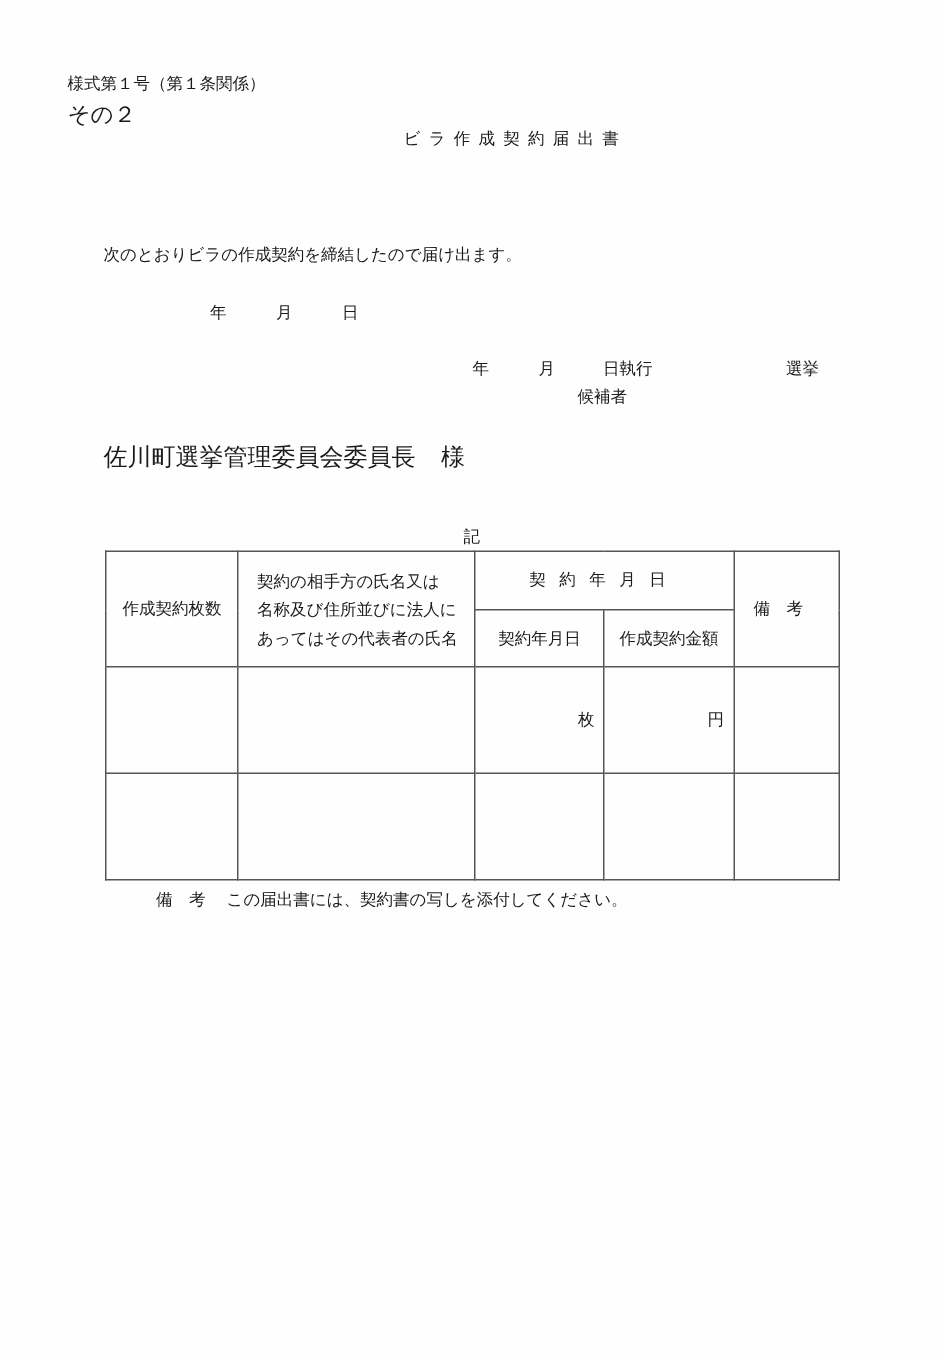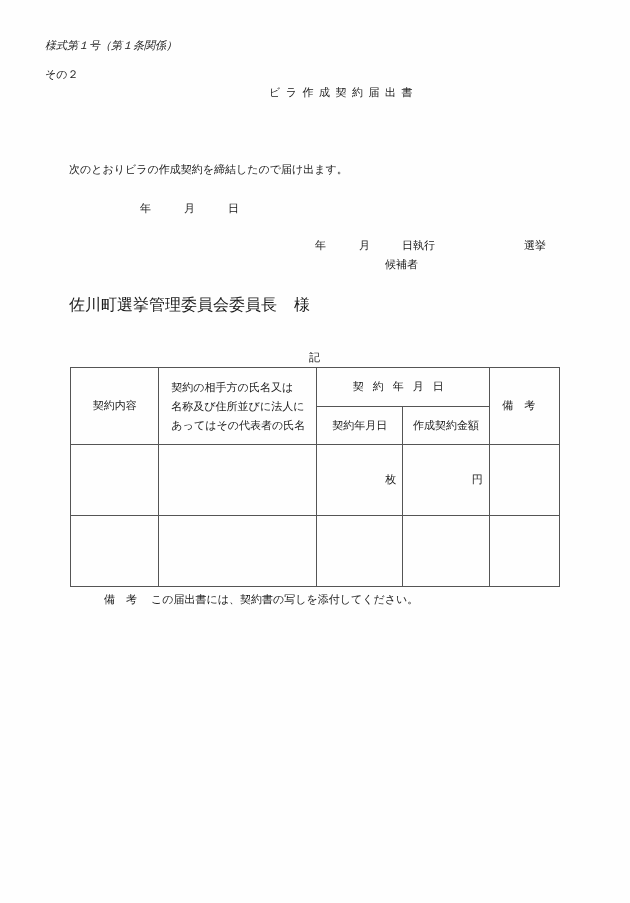--- a/index.html
+++ b/index.html
@@ -6,22 +6,22 @@
     body {
       width: 630px; height: 903px;
       background: #fefefe;
       position: relative;
       overflow: hidden;
       font-family: "DejaVu Serif", "Liberation Serif", serif;
       color: #1a1a1a;
       font-size: 11px;
     }
     .abs { position: absolute; white-space: nowrap; line-height: 1; }
-    .form-no { left: 45px; top: 40px; font-size: 11px; font-style: italic; }
-    .sub-no { left: 45px; top: 69px; font-size: 11px; }
+    .form-no { left: 45px; top: 50px; font-size: 11px; }
+    .sub-no { left: 45px; top: 69px; font-size: 15px; }
     .title { left: 269px; top: 87px; font-size: 11px; letter-spacing: 5.5px; }
     .intro { left: 69px; top: 164px; font-size: 11px; }
     .date-line { left: 140px; top: 203px; font-size: 11px; }
     .date-line span { display: inline-block; }
     .exec-line { left: 315px; top: 240px; font-size: 11px; }
     .exec-line span { display: inline-block; }
     .election { left: 524px; top: 240px; font-size: 11px; }
     .candidate { left: 385px; top: 259px; font-size: 11px; }
     .addressee { left: 69px; top: 297px; font-size: 16px; }
     .addressee .sama { margin-left: 17px; }
@@ -93,21 +93,21 @@
 <table class="main">
   <colgroup>
     <col class="col1">
       <col class="col2">
       <col class="col3">
       <col class="col4">
       <col class="col5">
   </colgroup>
   <tbody>
       <tr class="h-top">
-    <td rowspan="2">契約内容</td>
+    <td rowspan="2">作成契約枚数</td>
     <td rowspan="2" class="partner-text">
       <div>契約の相手方の氏名又は</div>
       <div>名称及び住所並びに法人に</div>
       <div>あってはその代表者の氏名</div>
     </td>
     <td colspan="2" class="spaced">契約年月日</td>
     <td rowspan="2" class="spaced2">備考</td>
   </tr>
   <tr class="h-bot">
     <td>契約年月日</td>

